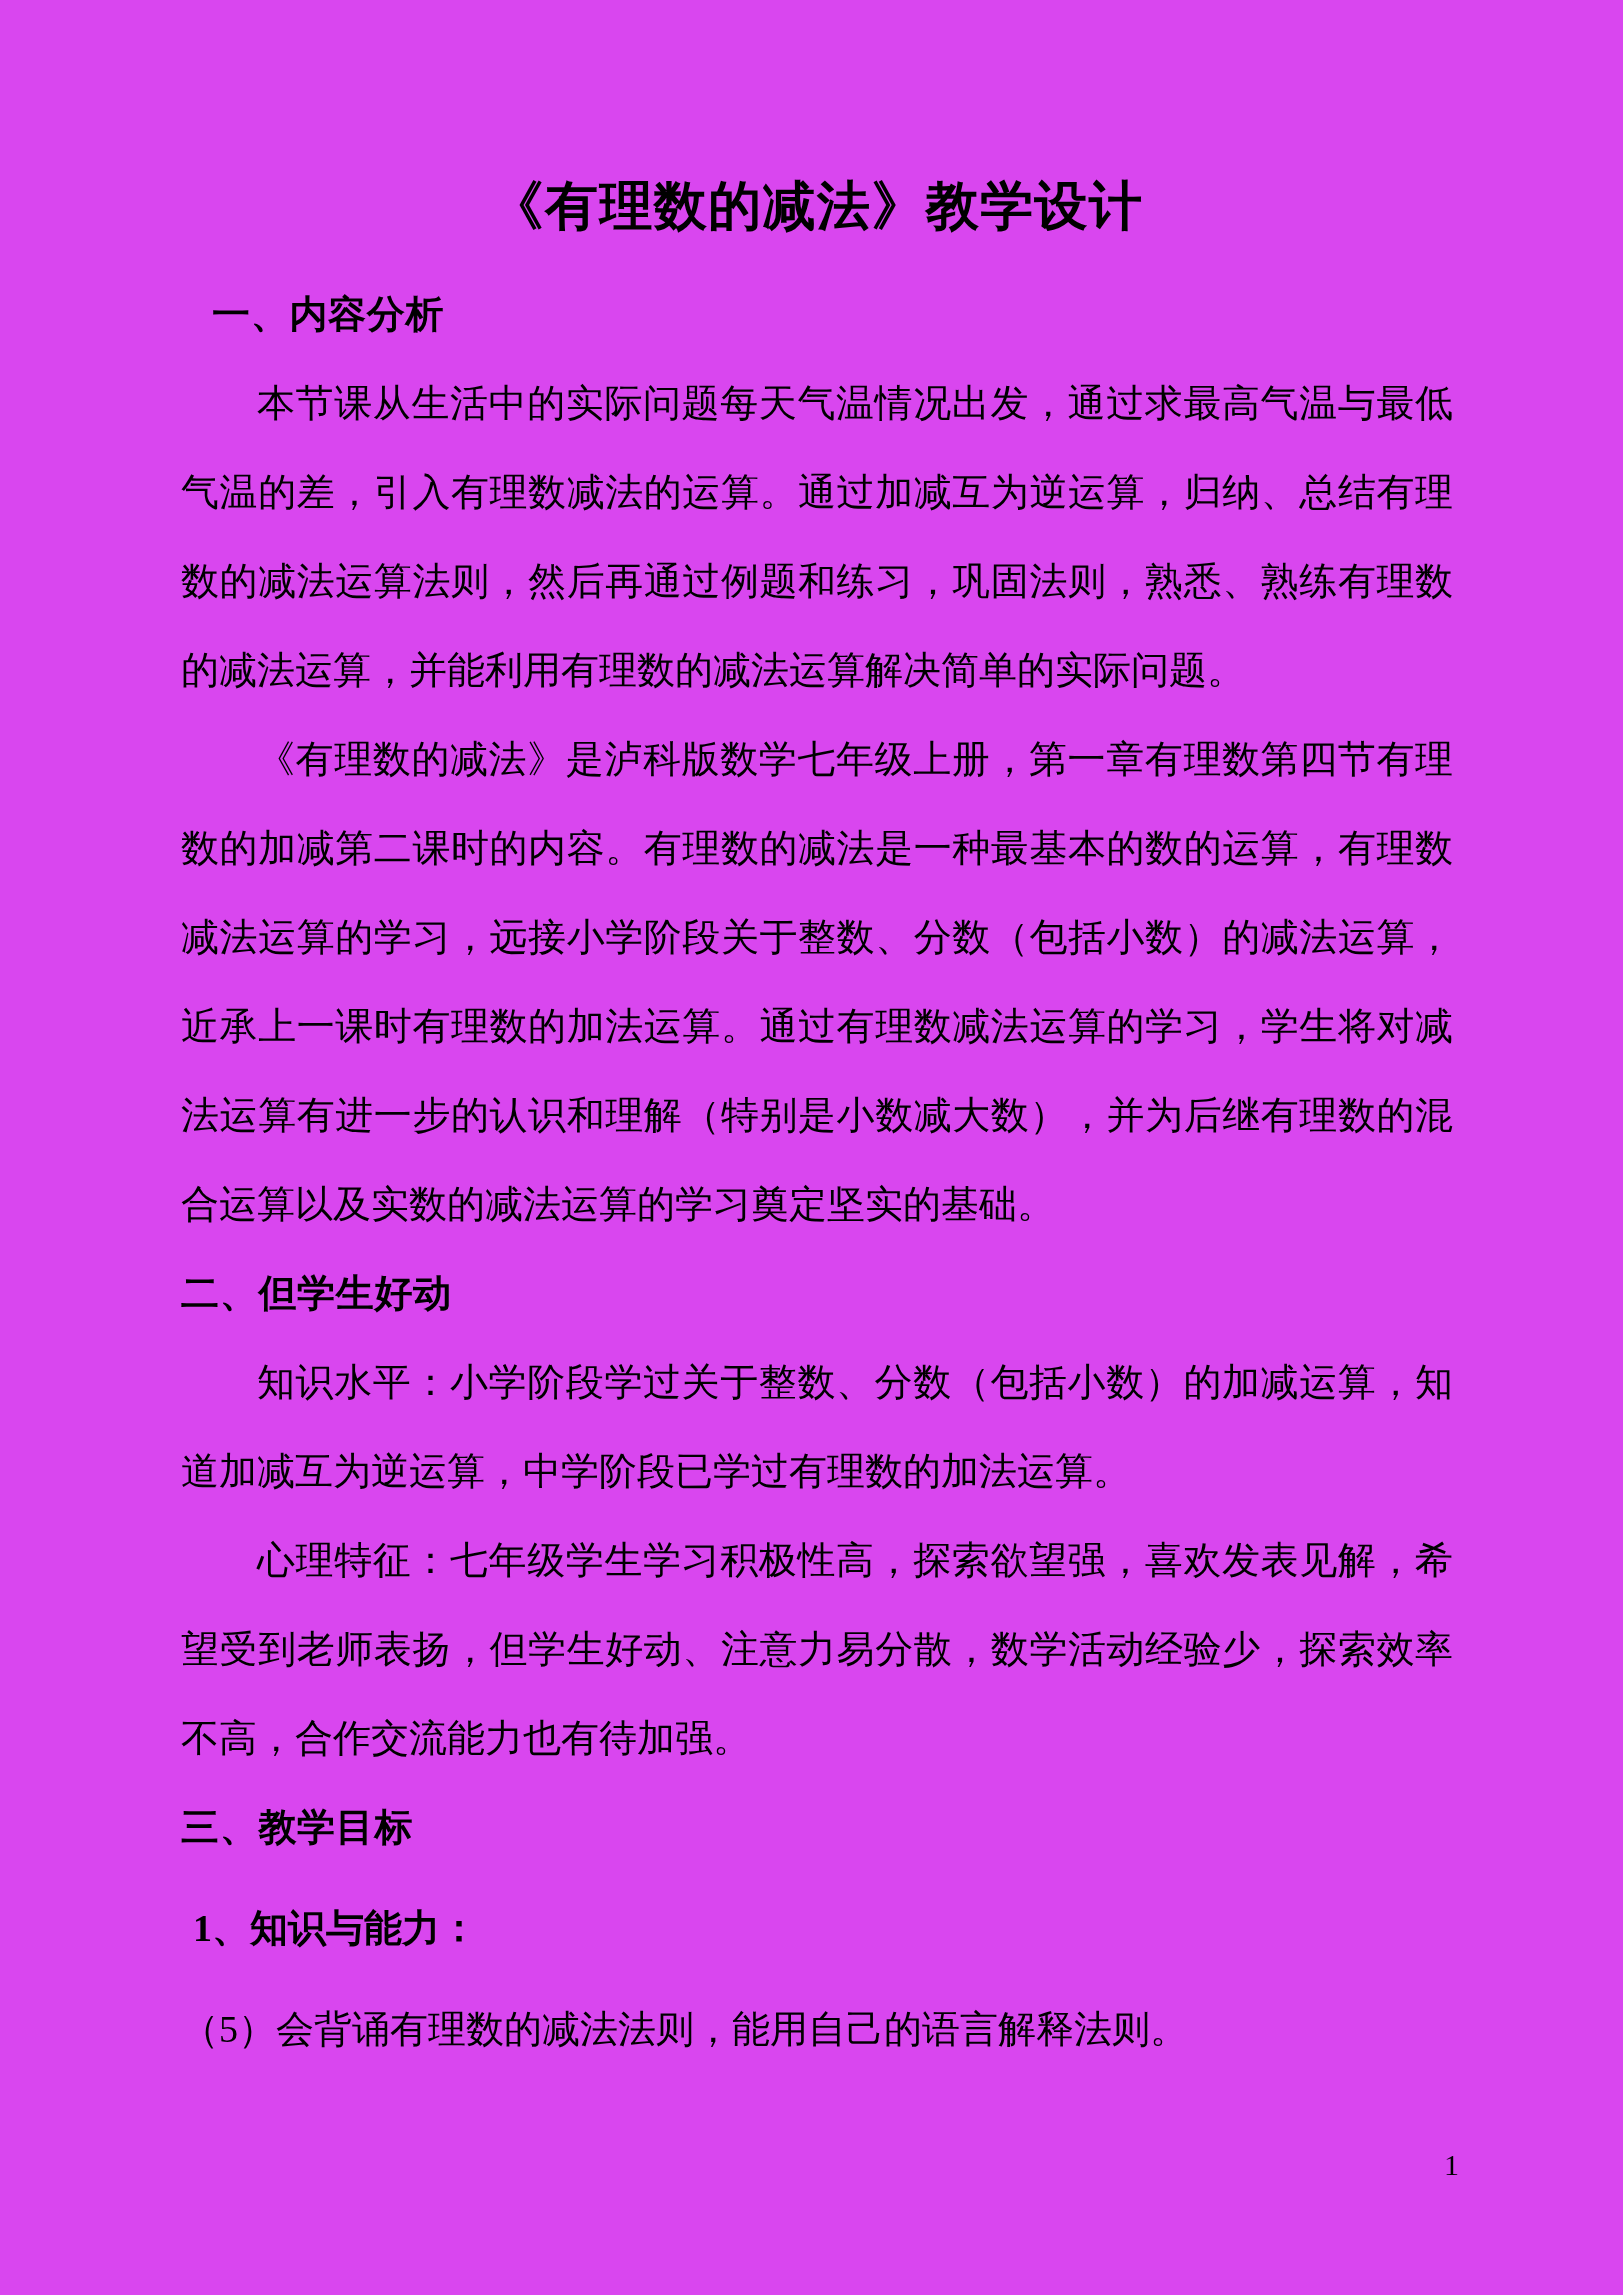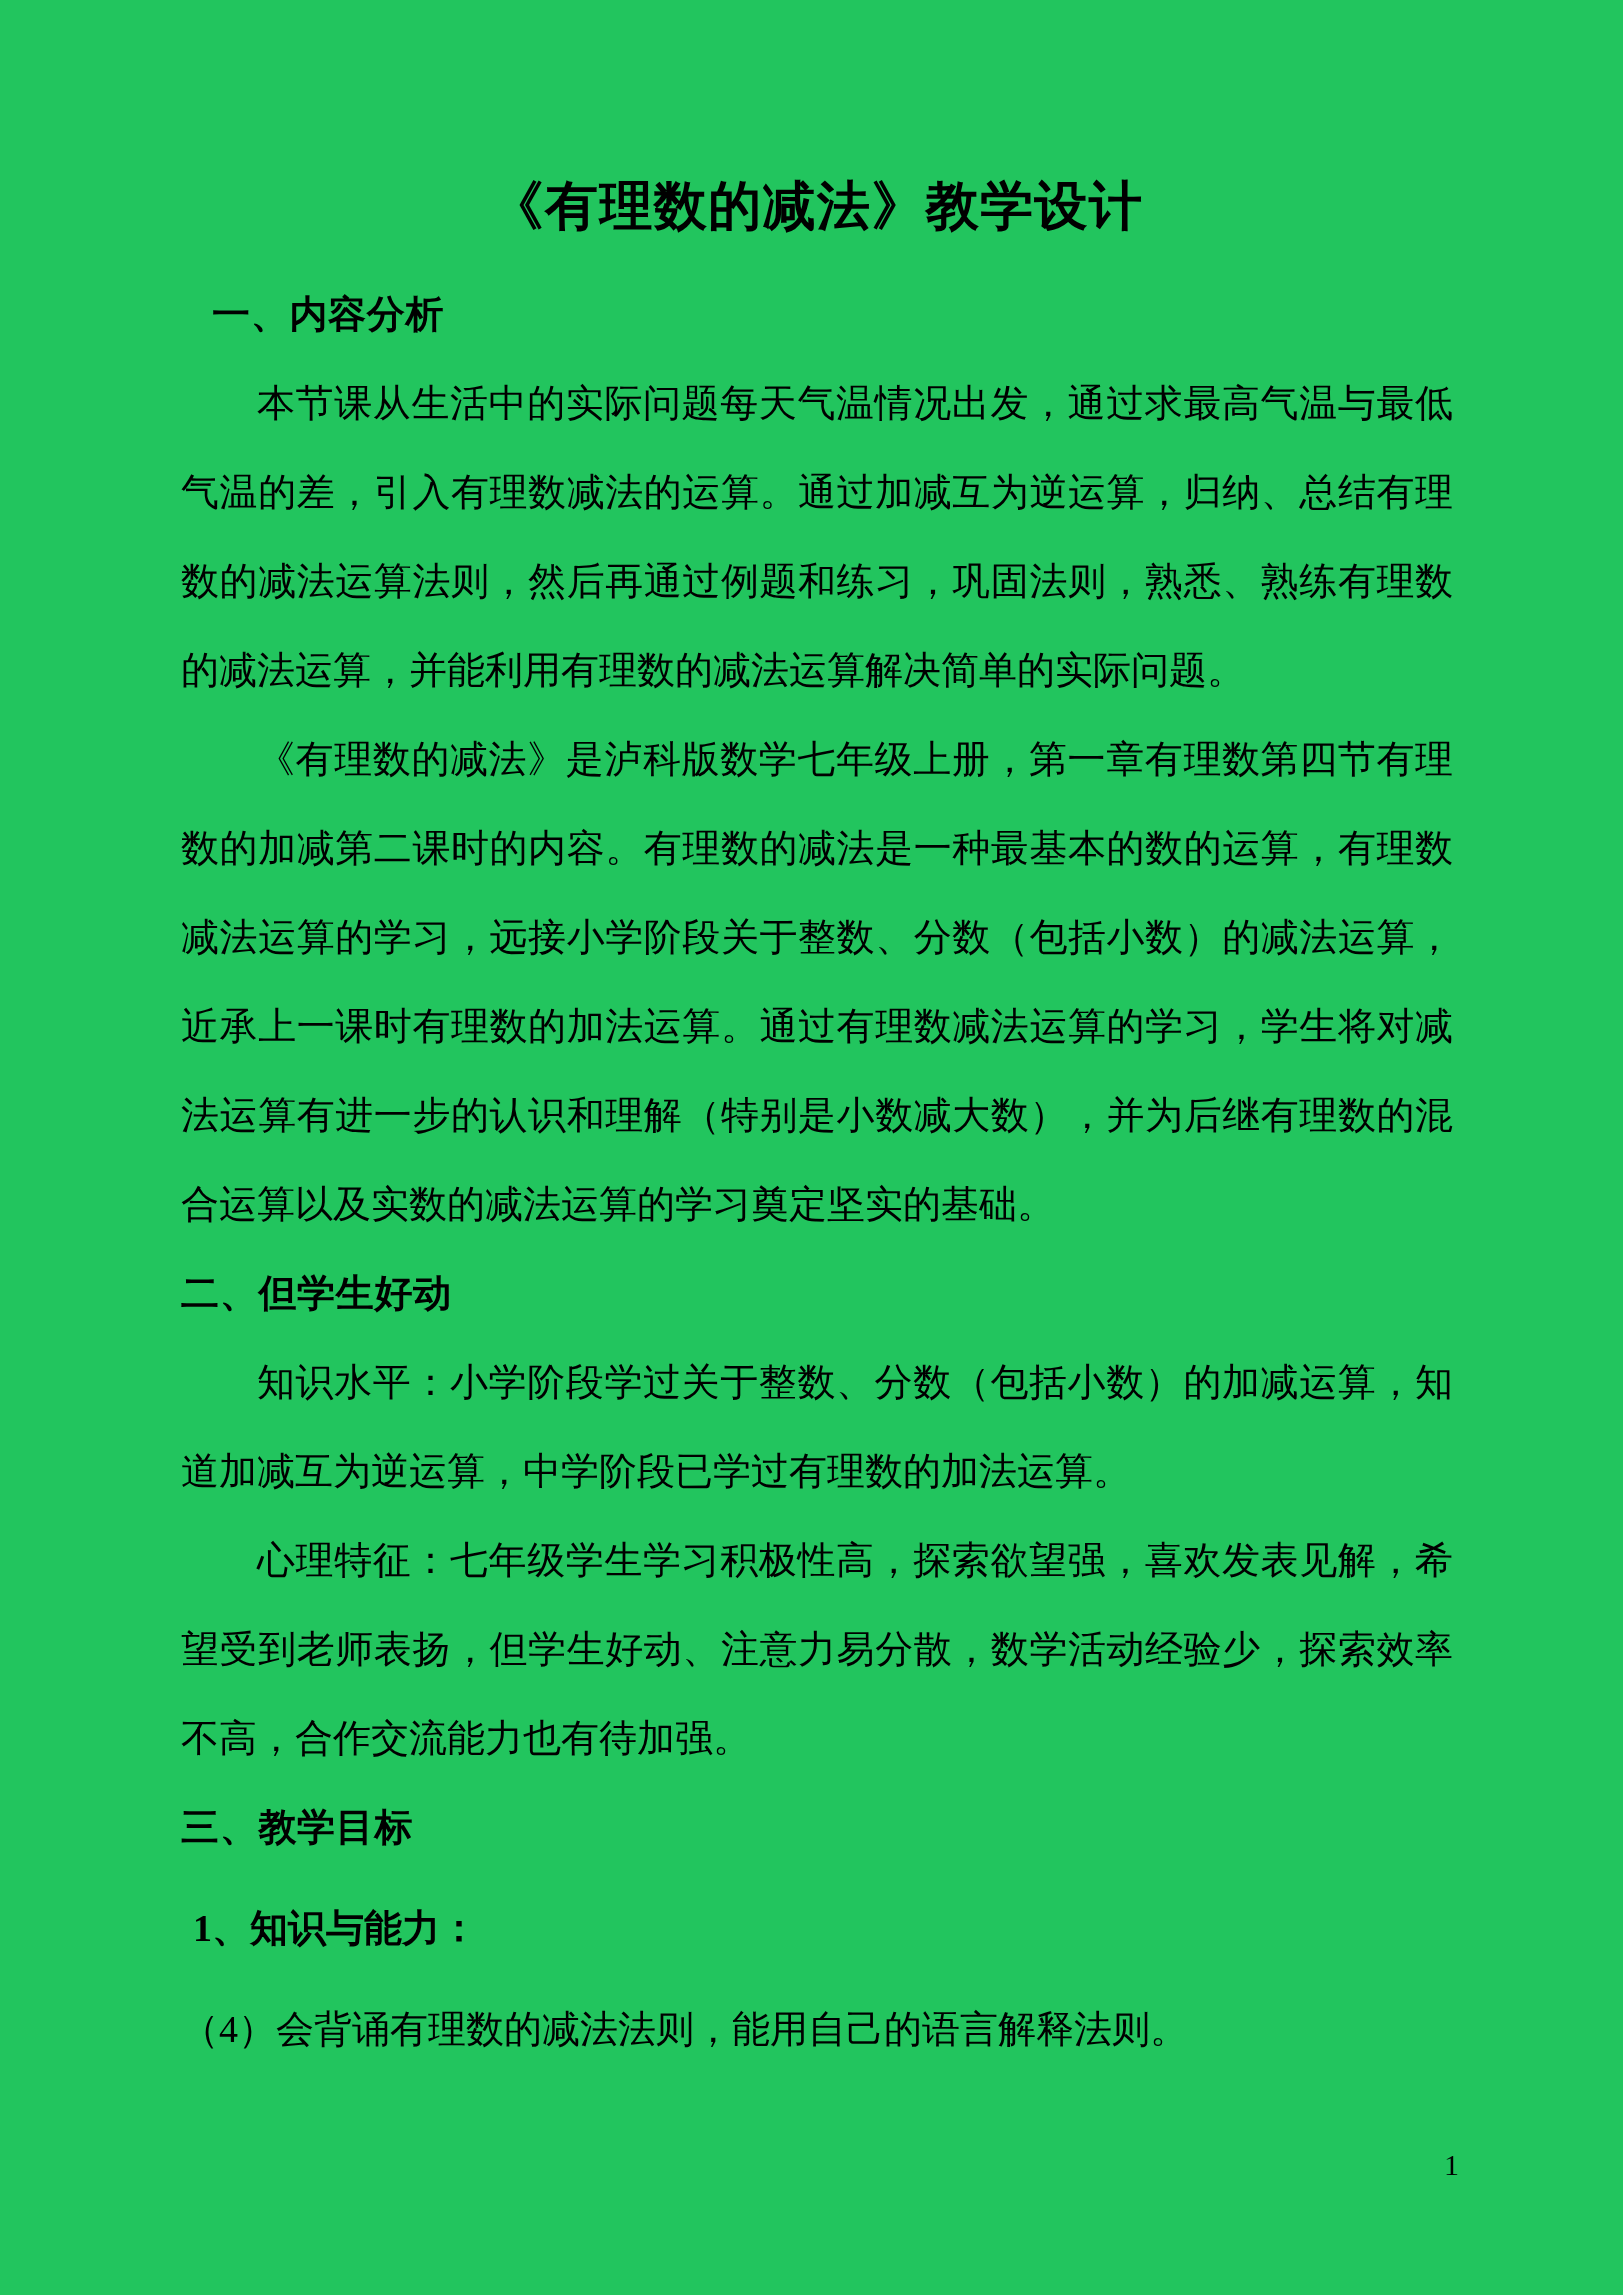--- a/index.html
+++ b/index.html
@@ -4,21 +4,21 @@
 <style>
   html, body {
     margin: 0;
     padding: 0;
     background: #ffffff;
   }
   .page {
     position: relative;
     width: 1623px;
     height: 2295px;
-    background: #22c55e;
+    background: #d946ef;
     box-sizing: border-box;
     padding: 169px 170px 0 181px;
     color: #000000;
     font-family: "Liberation Serif", "DejaVu Serif", serif;
     overflow: hidden;
   }
   .doc-title {
     margin: 0 0 27px 0;
     text-align: center;
     font-size: 53px;
@@ -85,19 +85,19 @@
   <h2 class="heading">二、但学生好动</h2>
 
   <p class="body-para">知识水平：小学阶段学过关于整数、分数（包括小数）的加减运算，知道加减互为逆运算，中学阶段已学过有理数的加法运算。</p>
 
   <p class="body-para">心理特征：七年级学生学习积极性高，探索欲望强，喜欢发表见解，希望受到老师表扬，但学生好动、注意力易分散，数学活动经验少，探索效率不高，合作交流能力也有待加强。</p>
 
   <h2 class="heading">三、教学目标</h2>
 
   <h3 class="subheading">1、知识与能力：</h3>
 
-  <p class="list-item">（4）会背诵有理数的减法法则，能用自己的语言解释法则。</p>
+  <p class="list-item">（5）会背诵有理数的减法法则，能用自己的语言解释法则。</p>
 
 
   <div class="page-number">1</div>
 
 </div>
 
 
 </body></html>

